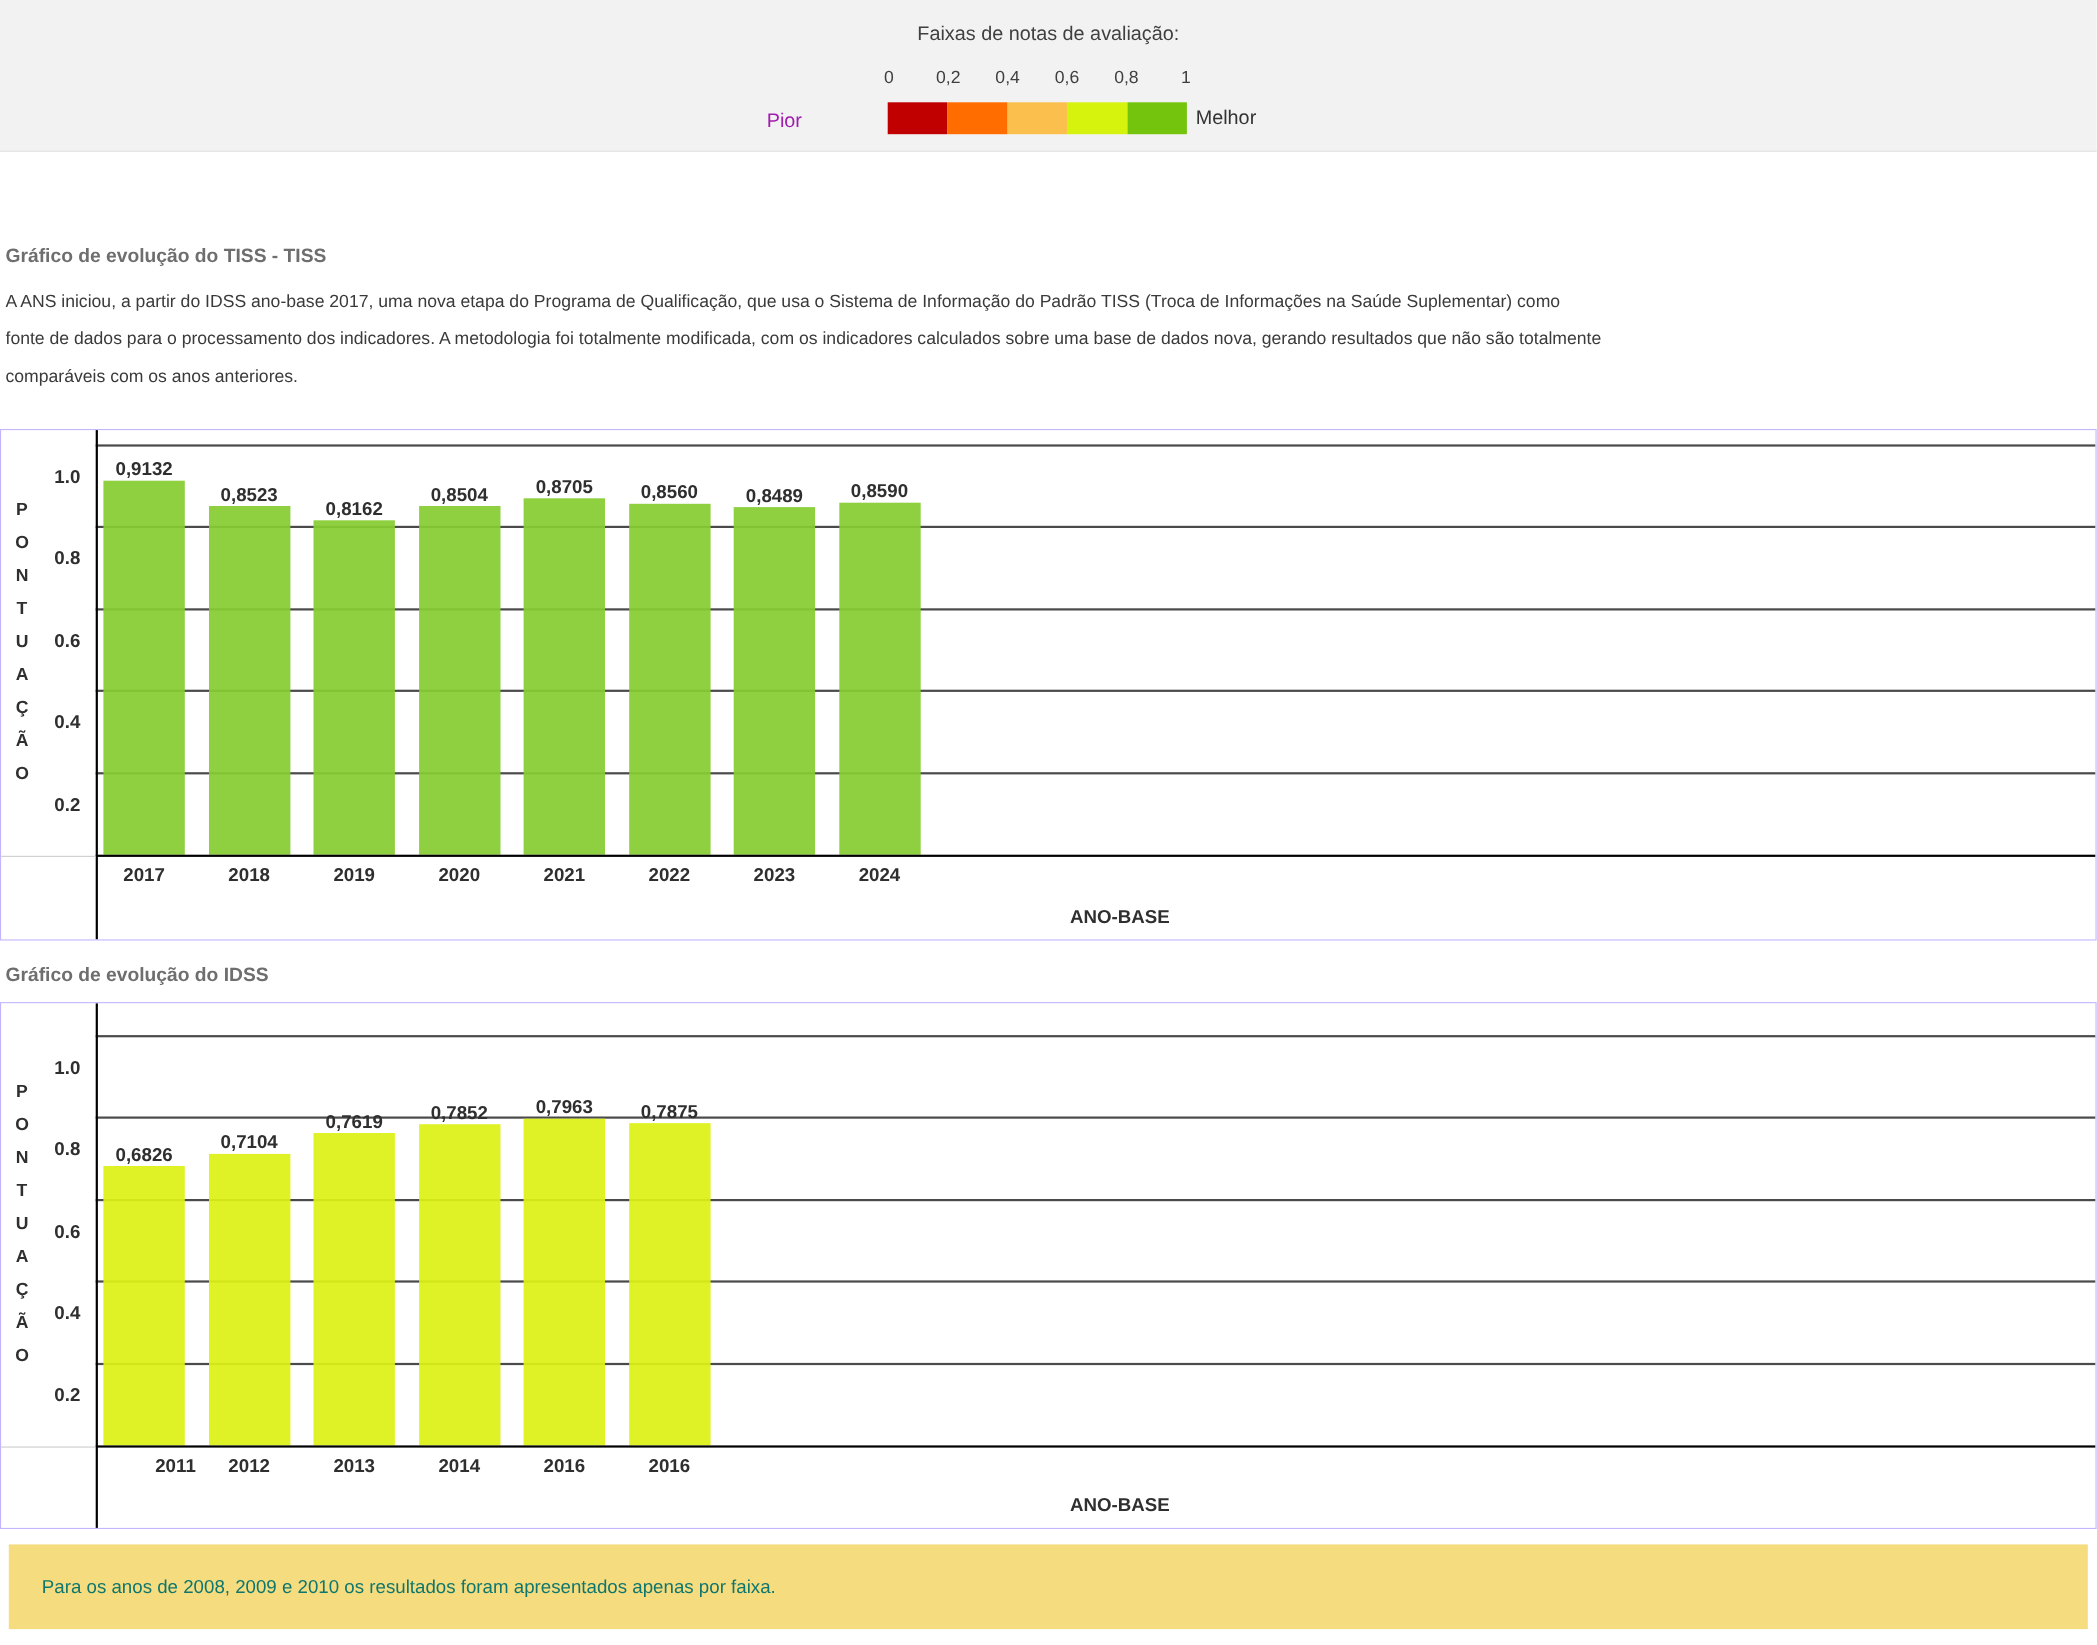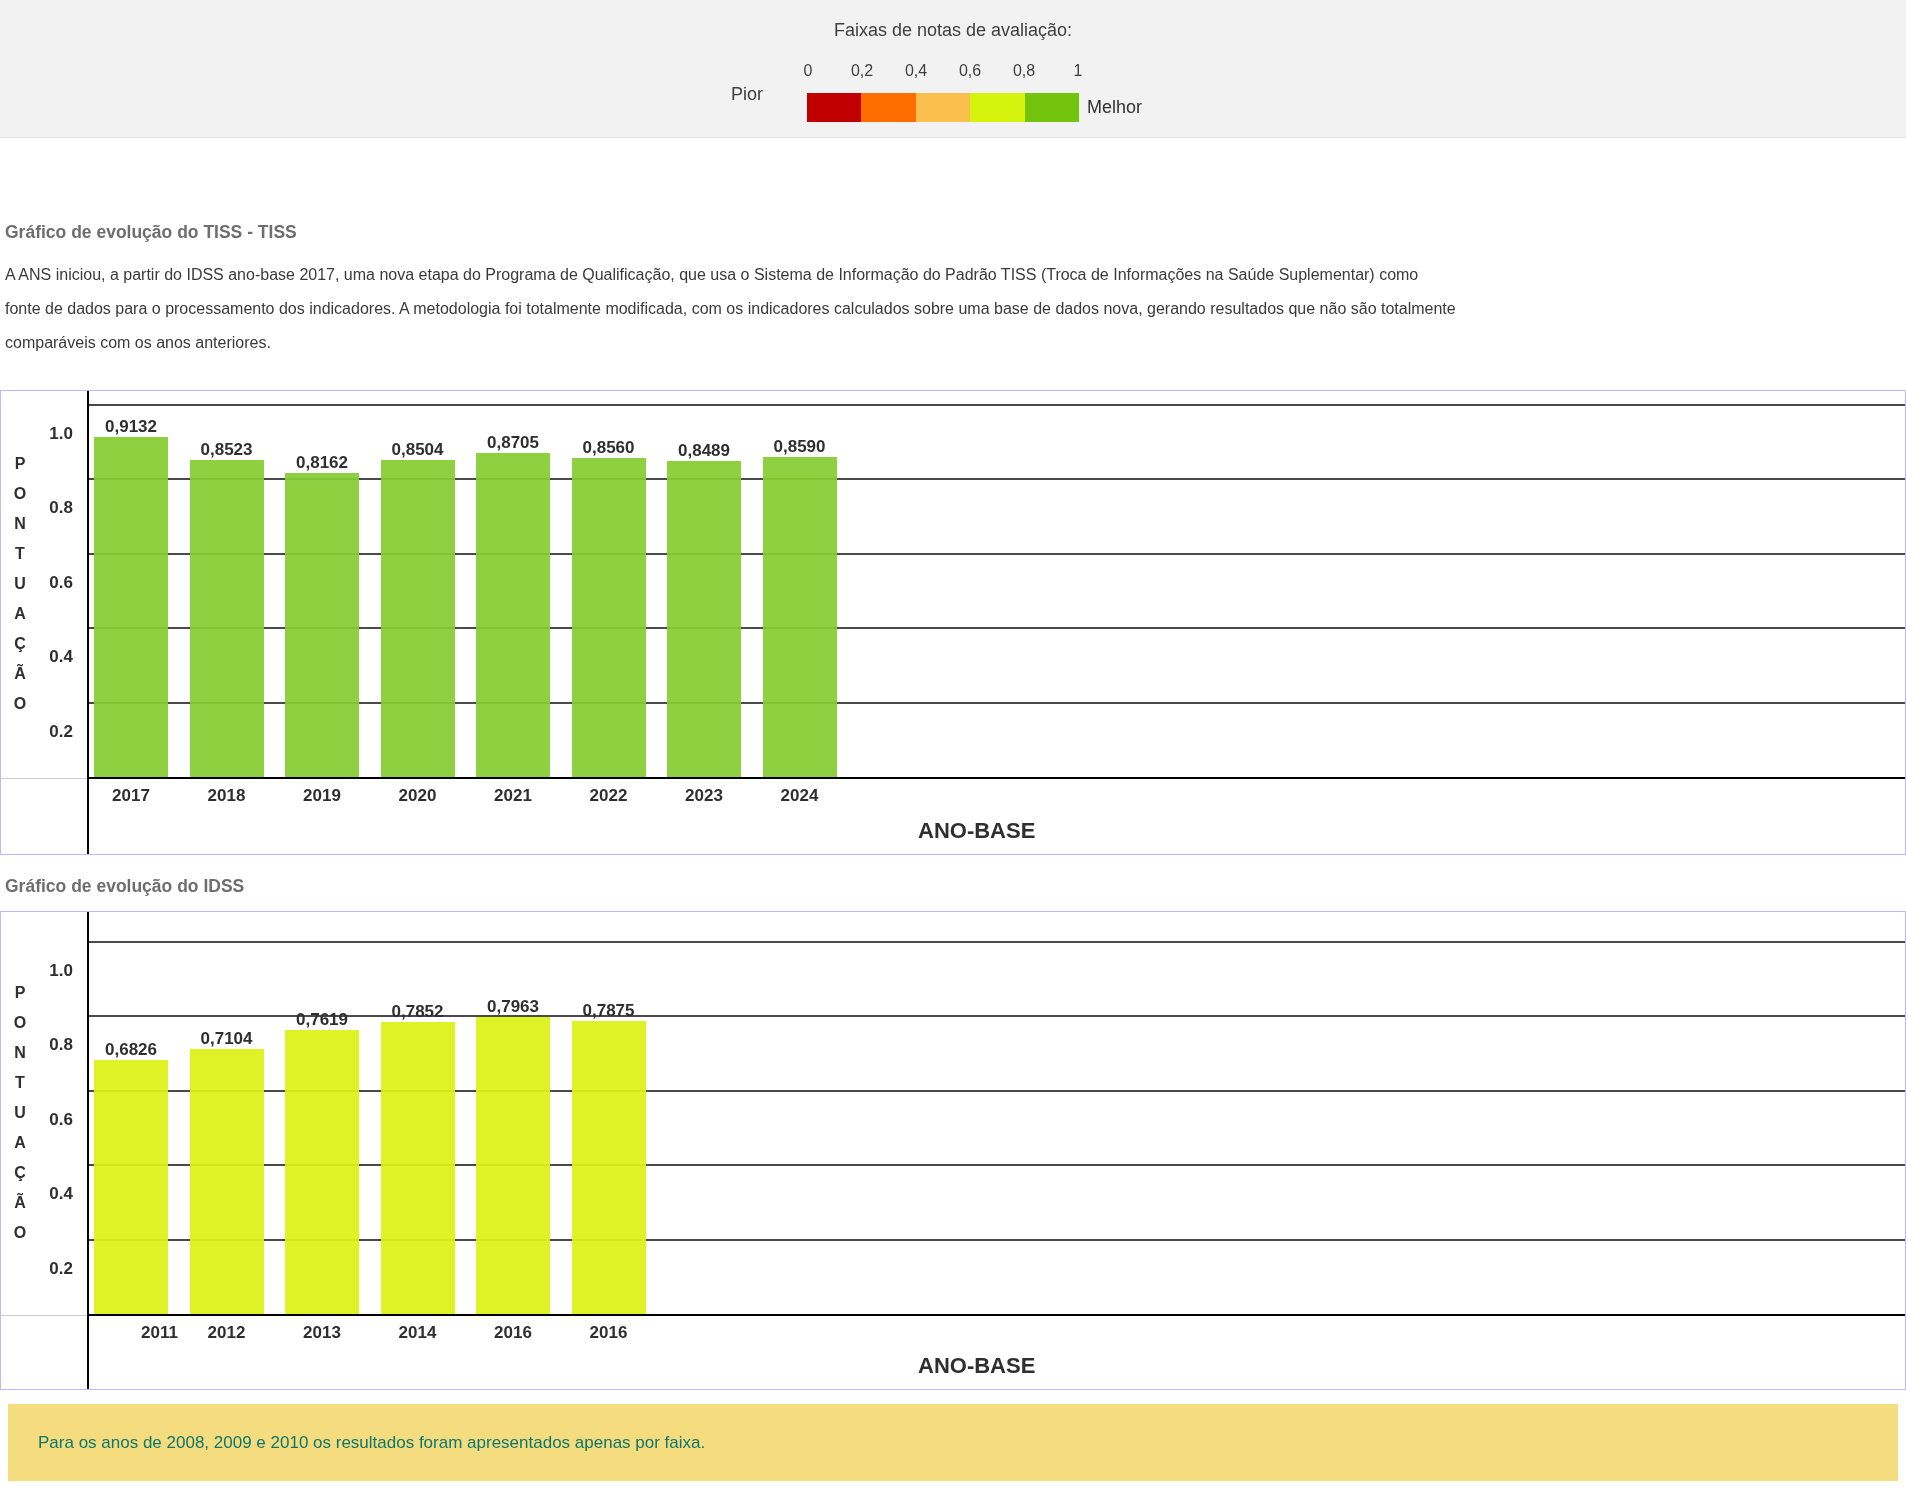--- a/index.html
+++ b/index.html
@@ -9,22 +9,22 @@
   }
   
   .legend-box{position:absolute;left:0;top:0;width:1906px;height:138px;
     background:#f2f2f2;border-bottom:1px solid #e2e2e2;box-sizing:border-box;}
   .legend-title{position:absolute;left:0;top:20px;width:1906px;text-align:center;
     font-size:18px;color:#3f3f3f;}
   .stick{position:absolute;top:62px;transform:translateX(-50%);
     font-size:16px;color:#3f3f3f;}
   .color-bar{position:absolute;left:807px;top:93px;width:272px;height:29px;display:flex;}
   .color-bar div{flex:1;height:100%;}
-  .pior{position:absolute;left:697px;top:84px;width:100px;text-align:center;
-    font-size:18px;color:#404040;}
+  .pior{position:absolute;left:697px;top:99px;width:100px;text-align:left;
+    font-size:18px;color:#a21caf;}
   .melhor{position:absolute;left:1087px;top:97px;font-size:18px;color:#333;}
   
   .section-title{position:absolute;left:5px;font-size:17.5px;font-weight:bold;color:#6e6e6e;}
   .desc-line{position:absolute;left:5px;width:1898px;font-size:16px;color:#3a3a3a;
     white-space:nowrap;overflow:hidden;}
   
   .chart{position:absolute;left:0;width:1906px;background:#fff;
     border:1px solid #c4b5fd;box-sizing:border-box;overflow:hidden;}
   .chart > div{position:absolute;}
   .gridline{background:#4a4a4a;height:2px;right:0;}
@@ -32,21 +32,21 @@
   .axis-h{height:2px;background:#000;right:0;}
   .axis-sep{height:1px;background:#cccccc;left:0;}
   .bar{opacity:0.93;}
   .ytick{font-size:17px;font-weight:bold;color:#2f2f2f;text-align:right;
     left:24px;width:48px;height:18px;}
   .ylab{font-size:16px;font-weight:bold;color:#2f2f2f;text-align:center;
     left:6px;width:26px;white-space:pre-line;line-height:30px;}
   .vlabel{font-size:17px;font-weight:bold;color:#2f2f2f;text-align:center;
     width:90px;height:19px;}
   .xtick{font-size:17px;font-weight:bold;color:#2f2f2f;text-align:center;width:94px;}
-  .xlab{font-size:22px;font-weight:bold;color:#2f2f2f;text-align:left;
+  .xlab{font-size:17px;font-weight:bold;color:#2f2f2f;text-align:center;
     left:917px;width:200px;bottom:10px;}
   
   .footnote{position:absolute;left:8px;top:1404px;width:1890px;height:77px;
     background:#f5dc7e;display:flex;align-items:center;}
   .footnote-text{margin-left:30px;font-size:17px;color:#0f766e;}
 </style>
 </head>
 <body>
 
 <div class="legend-box">

